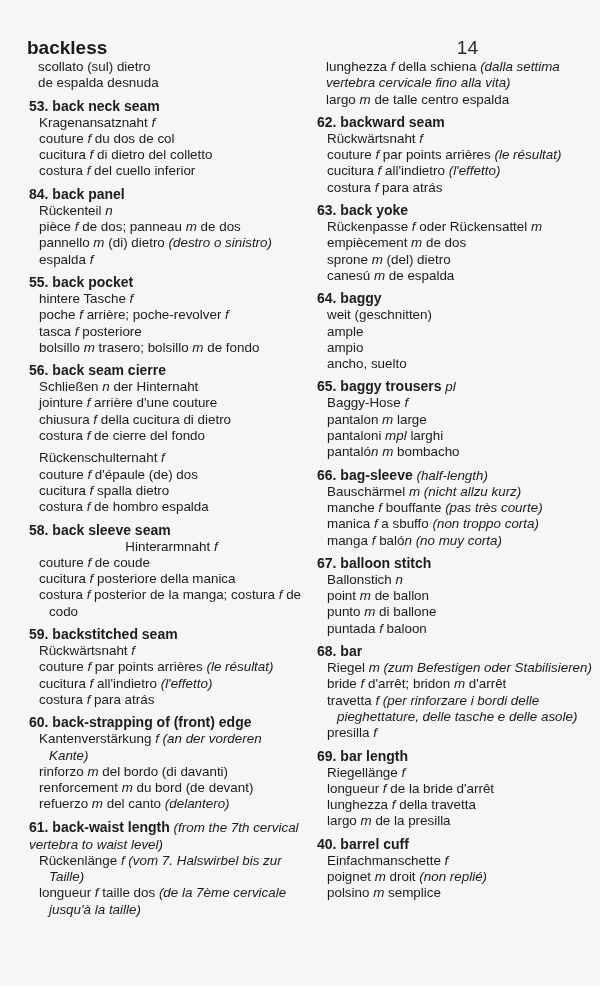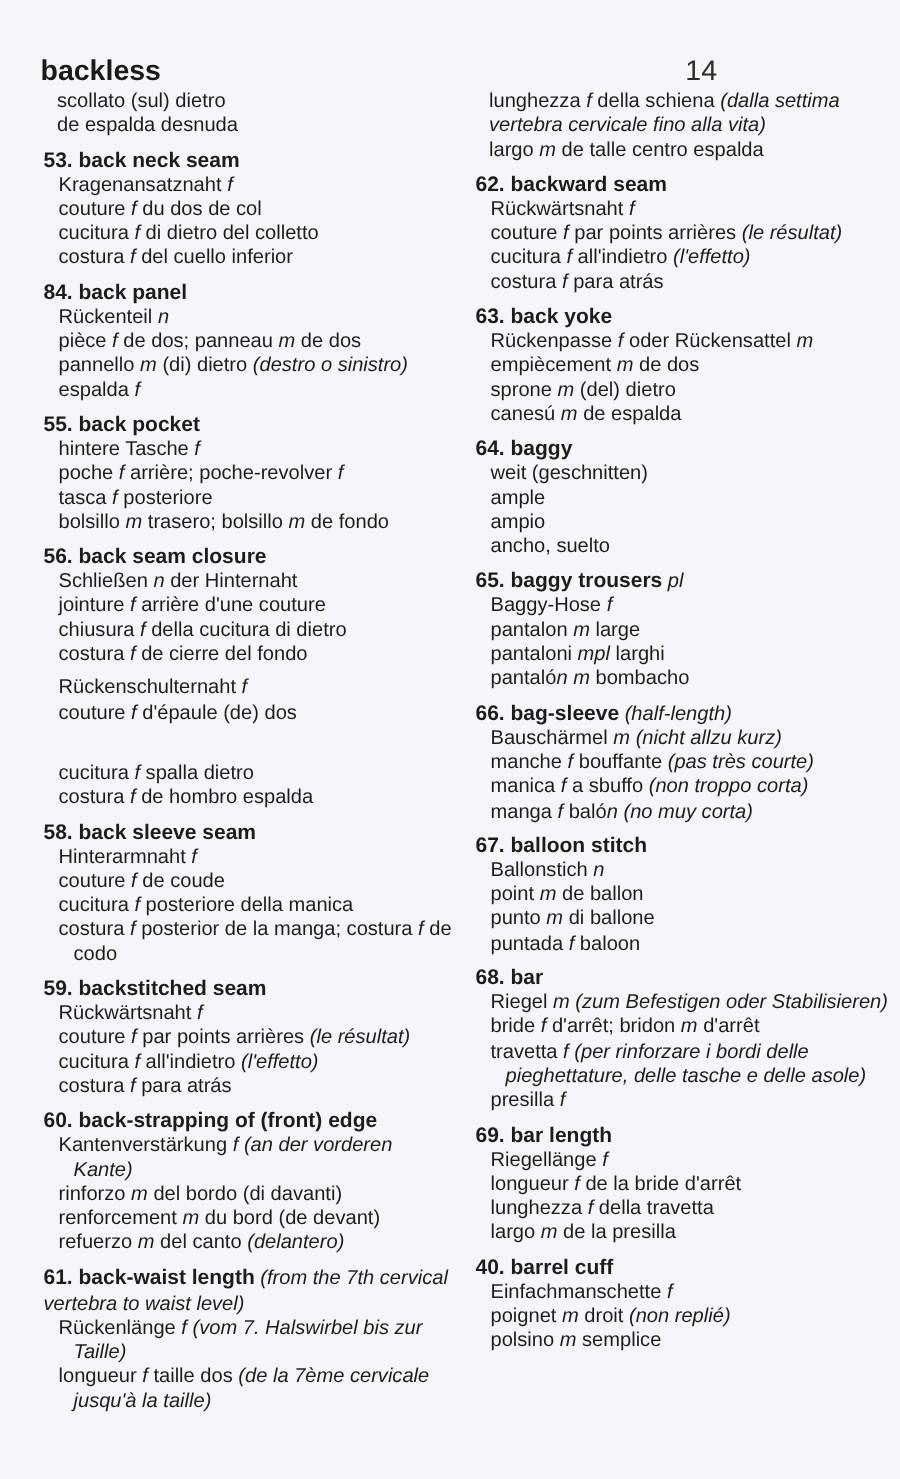--- a/index.html
+++ b/index.html
@@ -65,35 +65,35 @@
       <div class="line" style="padding-left: 20px; text-indent: -10px;">espalda <span class="it">f</span></div>
     </div>
     <div class="entry">
       <div class="head"><span>55. </span><span>back pocket</span></div>
       <div class="line" style="padding-left: 20px; text-indent: -10px;">hintere Tasche <span class="it">f</span></div>
       <div class="line" style="padding-left: 20px; text-indent: -10px;">poche <span class="it">f</span> arrière; poche-revolver <span class="it">f</span></div>
       <div class="line" style="padding-left: 20px; text-indent: -10px;">tasca <span class="it">f</span> posteriore</div>
       <div class="line" style="padding-left: 20px; text-indent: -10px;">bolsillo <span class="it">m</span> trasero; bolsillo <span class="it">m</span> de fondo</div>
     </div>
     <div class="entry">
-      <div class="head"><span>56. </span><span>back seam closure</span></div>
+      <div class="head"><span>56. </span><span>back seam cierre</span></div>
       <div class="line" style="padding-left: 20px; text-indent: -10px;">Schließen <span class="it">n</span> der Hinternaht</div>
       <div class="line" style="padding-left: 20px; text-indent: -10px;">jointure <span class="it">f</span> arrière d'une couture</div>
       <div class="line" style="padding-left: 20px; text-indent: -10px;">chiusura <span class="it">f</span> della cucitura di dietro</div>
       <div class="line" style="padding-left: 20px; text-indent: -10px;">costura <span class="it">f</span> de cierre del fondo</div>
     </div>
     <div class="entry">
       <div class="line" style="padding-left: 20px; text-indent: -10px;">Rückenschulternaht <span class="it">f</span></div>
       <div class="line" style="padding-left: 20px; text-indent: -10px;">couture <span class="it">f</span> d'épaule <span>(de)</span> dos</div>
-      <div class="line" style="padding-left: 20px; text-indent: -10px; margin-top: 24px;">cucitura <span class="it">f</span> spalla dietro</div>
+      <div class="line" style="padding-left: 20px; text-indent: -10px;">cucitura <span class="it">f</span> spalla dietro</div>
       <div class="line" style="padding-left: 20px; text-indent: -10px;">costura <span class="it">f</span> de hombro espalda</div>
     </div>
     <div class="entry">
       <div class="head"><span>58. </span><span>back sleeve seam</span></div>
-      <div class="line" style="padding-left: 20px; text-indent: -10px;">Hinterarmnaht <span class="it">f</span></div>
+      <div class="line" style="padding-left: 20px; text-indent: -10px; text-align: center;">Hinterarmnaht <span class="it">f</span></div>
       <div class="line" style="padding-left: 20px; text-indent: -10px;">couture <span class="it">f</span> de coude</div>
       <div class="line" style="padding-left: 20px; text-indent: -10px;">cucitura <span class="it">f</span> posteriore della manica</div>
       <div class="line" style="padding-left: 20px; text-indent: -10px;">costura <span class="it">f</span> posterior de la manga; costura <span class="it">f</span> de codo</div>
     </div>
     <div class="entry">
       <div class="head"><span>59. </span><span>backstitched seam</span></div>
       <div class="line" style="padding-left: 20px; text-indent: -10px;">Rückwärtsnaht <span class="it">f</span></div>
       <div class="line" style="padding-left: 20px; text-indent: -10px;">couture <span class="it">f</span> par points arrières <span class="it">(le résultat)</span></div>
       <div class="line" style="padding-left: 20px; text-indent: -10px;">cucitura <span class="it">f</span> all'indietro <span class="it">(l'effetto)</span></div>
       <div class="line" style="padding-left: 20px; text-indent: -10px;">costura <span class="it">f</span> para atrás</div>

